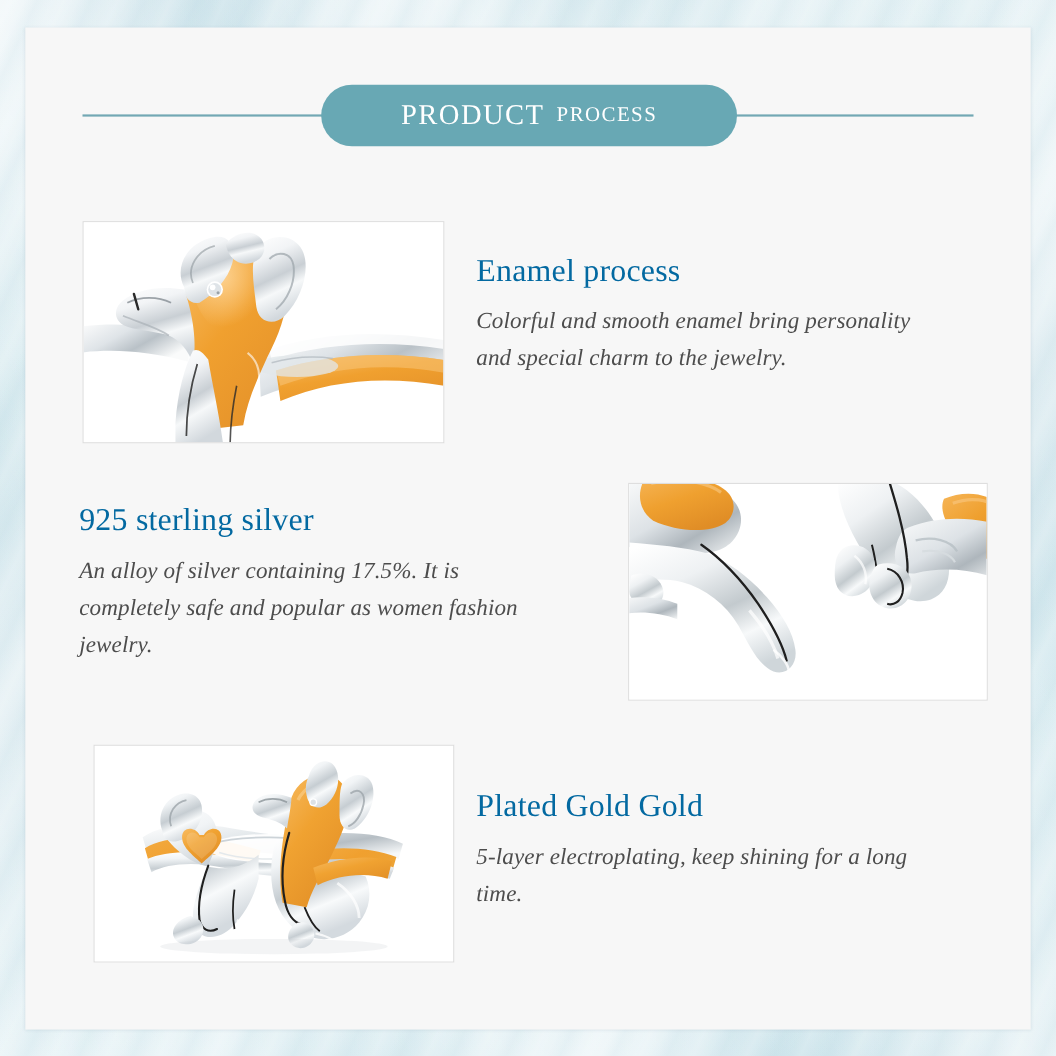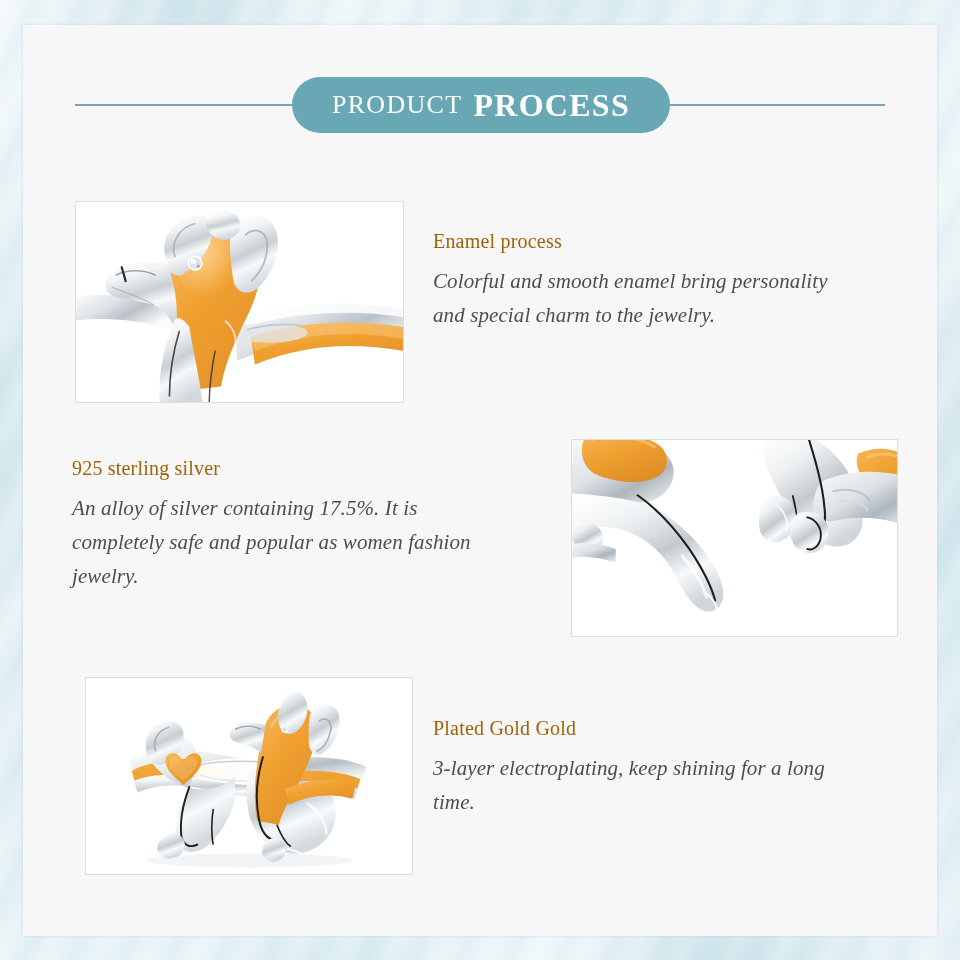--- a/index.html
+++ b/index.html
@@ -80,36 +80,36 @@
     justify-content: center;
     gap: 11px;
     color: #ffffff;
     letter-spacing: 1.3px;
   }
   .pill .light {
     font-size: 26px;
     font-weight: 400;
   }
   .pill .bold {
-    font-size: 32px;
-    font-weight: 700;
+    font-size: 19px;
+    font-weight: 400;
   }
 
   .photo-frame {
     position: absolute;
     background: #ffffff;
     border: 1px solid #dedede;
     box-sizing: border-box;
     overflow: hidden;
   }
 
   .text-block { position: absolute; }
   .title {
-    font-size: 20px;
-    color: #a16207;
+    font-size: 29px;
+    color: #0369a1;
     font-weight: 400;
     line-height: 1.15;
     margin: 0 0 11px 0;
     letter-spacing: 0.2px;
   }
   .body {
     font-size: 21px;
     color: #4d4d4d;
     line-height: 1.62;
     margin: 0;
@@ -408,17 +408,17 @@
         <path d="M 202 172 C 212 174, 220 178, 224 184" stroke="#ffffff" stroke-width="2.2" fill="none" opacity="0.8"></path>
 
         <path d="M 222 126 C 234 134, 242 146, 242 158" stroke="#ffffff" stroke-width="2.6" fill="none" opacity="0.7"></path>
 
         <ellipse cx="164" cy="184" rx="104" ry="7" fill="#c9ced2" opacity="0.22"></ellipse>
       </svg>
     </div>
 
     <div class="text-block" id="text3">
       <h2 class="title">Plated Gold Gold</h2>
-      <p class="body">3-layer electroplating, keep shining for a long time.</p>
+      <p class="body">5-layer electroplating, keep shining for a long time.</p>
     </div>
 
   </div>
 </div>
 
 </body></html>

